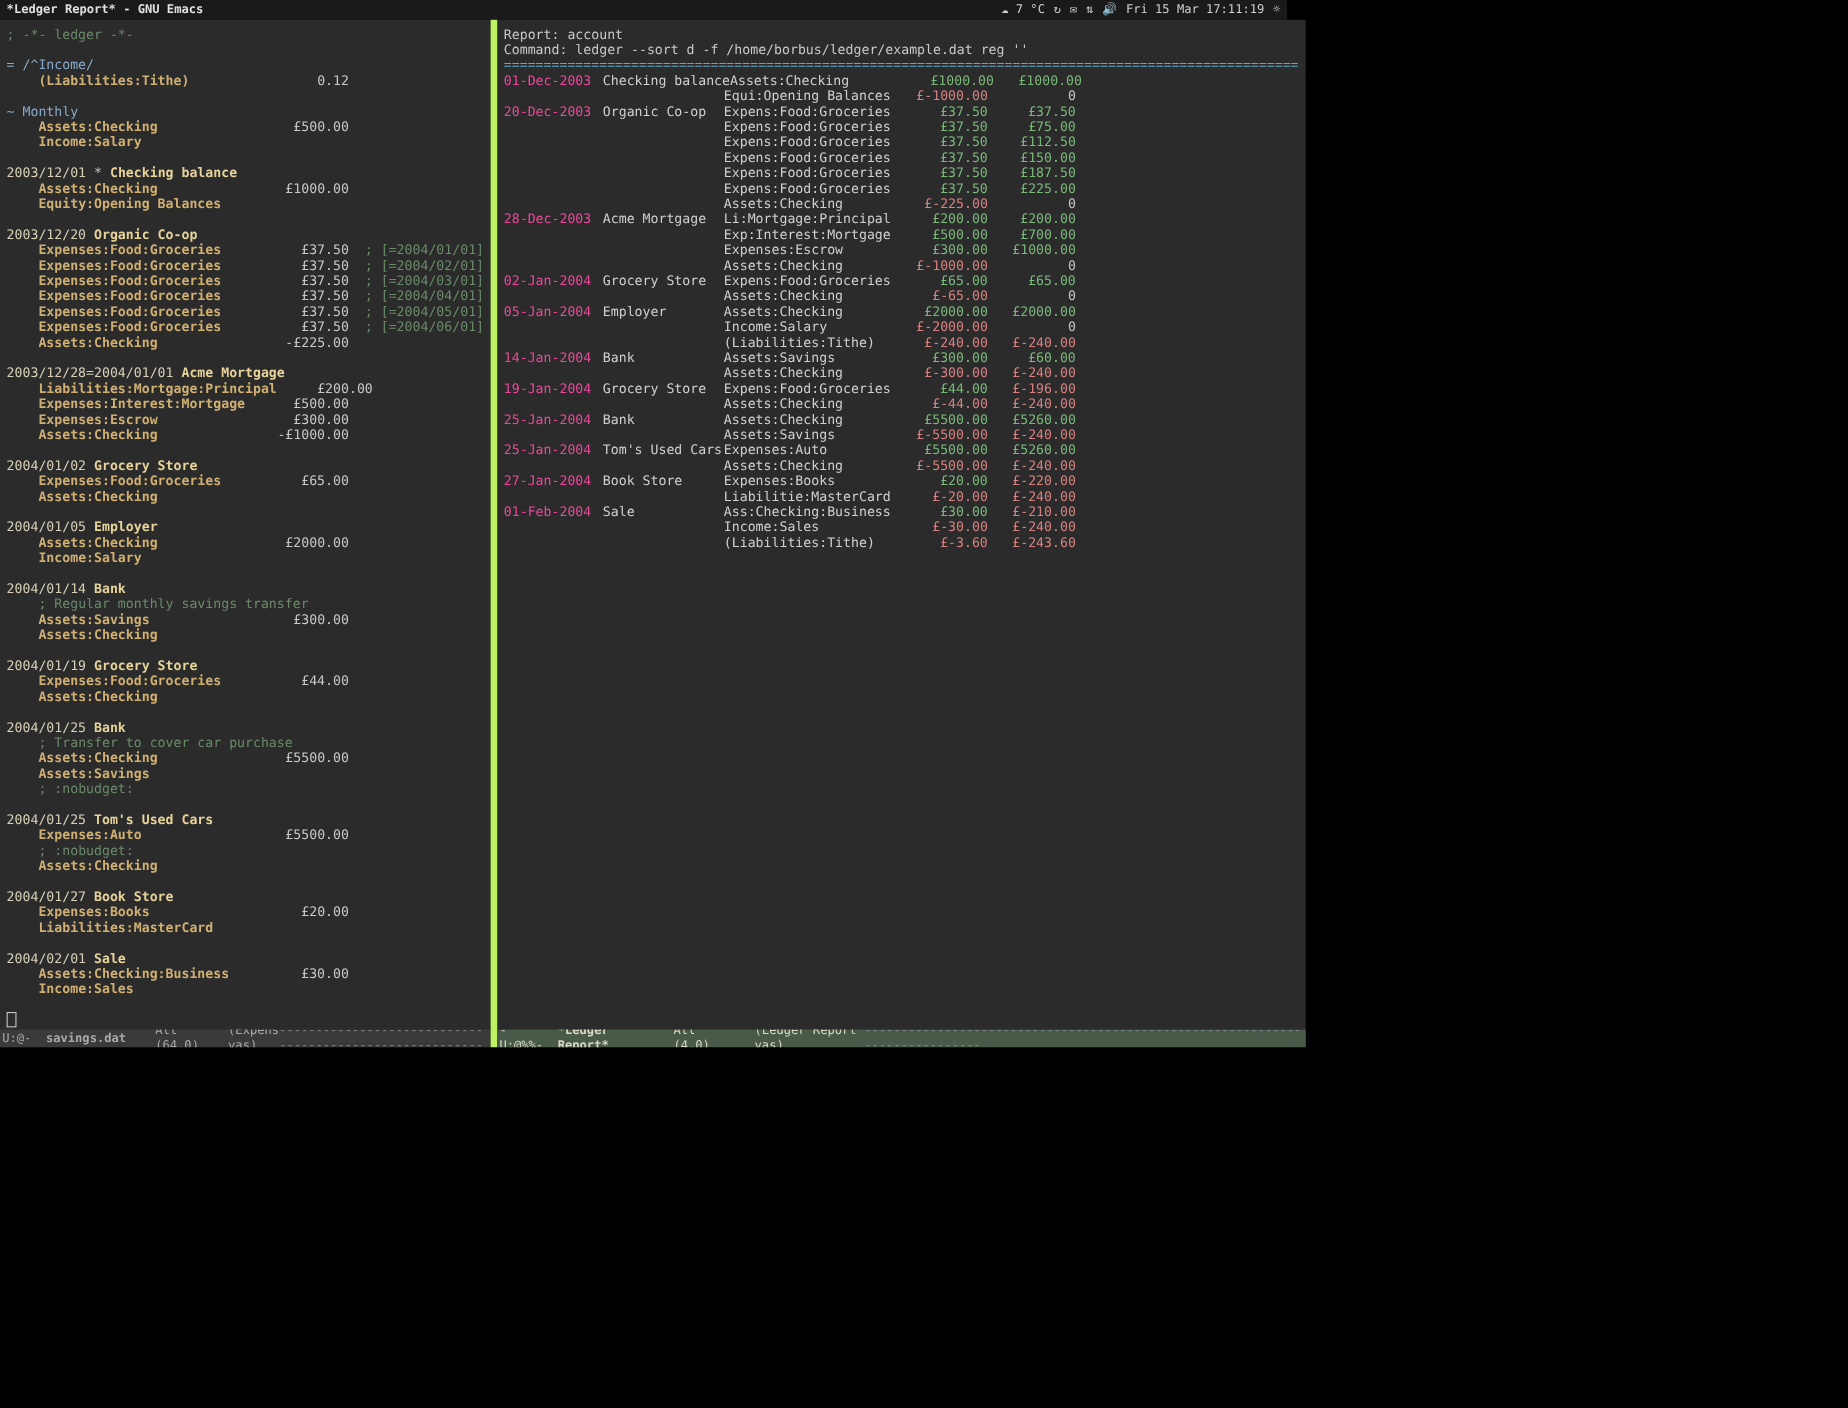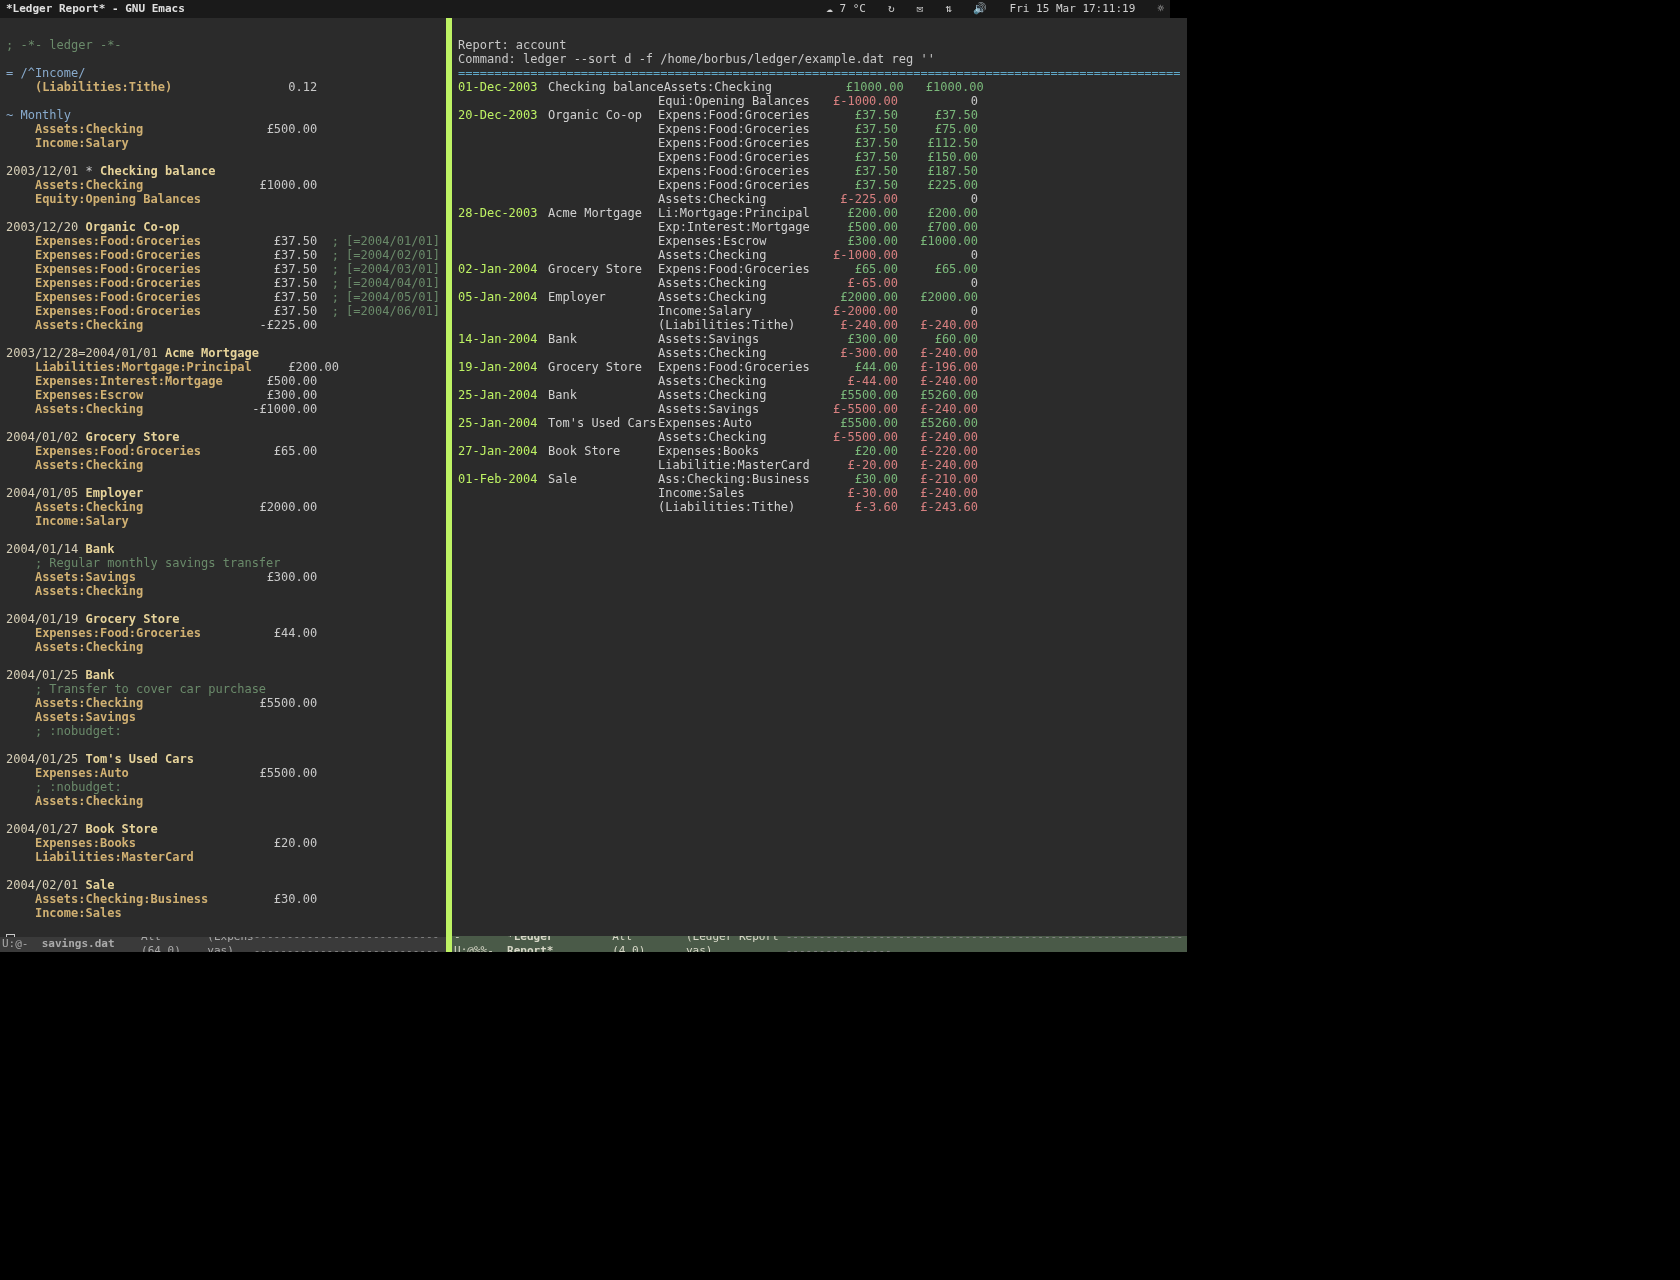--- a/index.html
+++ b/index.html
@@ -20,42 +20,42 @@
   }
   html,body{margin:0;padding:0;background:#000;color:var(--fg);
     font-family: "DejaVu Sans Mono","Menlo","Consolas",monospace;
     font-size:12px; line-height:14px; width:1680px; height:1280px; overflow:hidden;}
   .screen{width:1170px;height:952px;background:var(--bg-dark);position:relative;}
   
   .wm-bar{height:18px;background:#1a1a1a;display:flex;align-items:center;
     padding:0 6px;color:#d0d0d0;font-size:11px;border-bottom:1px solid #000;}
   .wm-title{flex:0 0 auto;font-weight:bold;color:#e0e0e0;}
   .wm-spacer{flex:1 1 auto;}
-  .tray{display:flex;align-items:center;gap:22px;}
+  .tray{display:flex;align-items:center;gap:8px;}
   .tray span{color:#d0d0d0;}
   .emacs{display:flex;position:absolute;top:18px;left:0;right:0;bottom:0;}
   .pane{flex:1 1 50%;display:flex;flex-direction:column;background:#2b2b2b;}
   .pane + .pane{border-left:6px solid #bef264;}
-  .buf{flex:1 1 auto;overflow:hidden;padding:20px 6px;white-space:pre;}
+  .buf{flex:1 1 auto;overflow:hidden;padding:6px 6px;white-space:pre;}
   .modeline{height:16px;background:var(--modeline);color:#d8d8c8;
     font-size:11px;display:flex;align-items:center;padding:0 2px;overflow:hidden;}
   .modeline.inactive{background:var(--modeline-in);color:#aaa;}
   .ml-dashes{flex:1 1 auto;overflow:hidden;color:#888;}
   
   .c-comment{color:var(--comment);}
   .c-blue{color:var(--blue);}
   .c-date{color:#d8d0b8;}
   .c-payee{color:var(--payee);font-weight:bold;}
   .c-acct{color:var(--acct);font-weight:bold;}
   .c-green{color:var(--green);}
   .c-red{color:var(--red);}
   .col-amt{display:inline-block;width:80px;text-align:right;}
   .rpt-sep{color:#5fa7c7;overflow:hidden;display:block;}
   .rpt-row{display:flex;}
-  .rc-date{flex:0 0 90px;color:#bef264;}
+  .rc-date{flex:0 0 90px;color:#ec4899;}
   .rc-payee{flex:0 0 110px;color:#d0d0d0;}
   .rc-acct{flex:0 0 160px;color:#d0d0d0;}
   .rc-a1{flex:0 0 80px;text-align:right;}
   .rc-a2{flex:0 0 80px;text-align:right;}
   .cursor{display:inline-block;width:7px;height:12px;border:1px solid #c8c8c8;}
 </style>
 </head>
 <body>
 
 <div class="screen">

